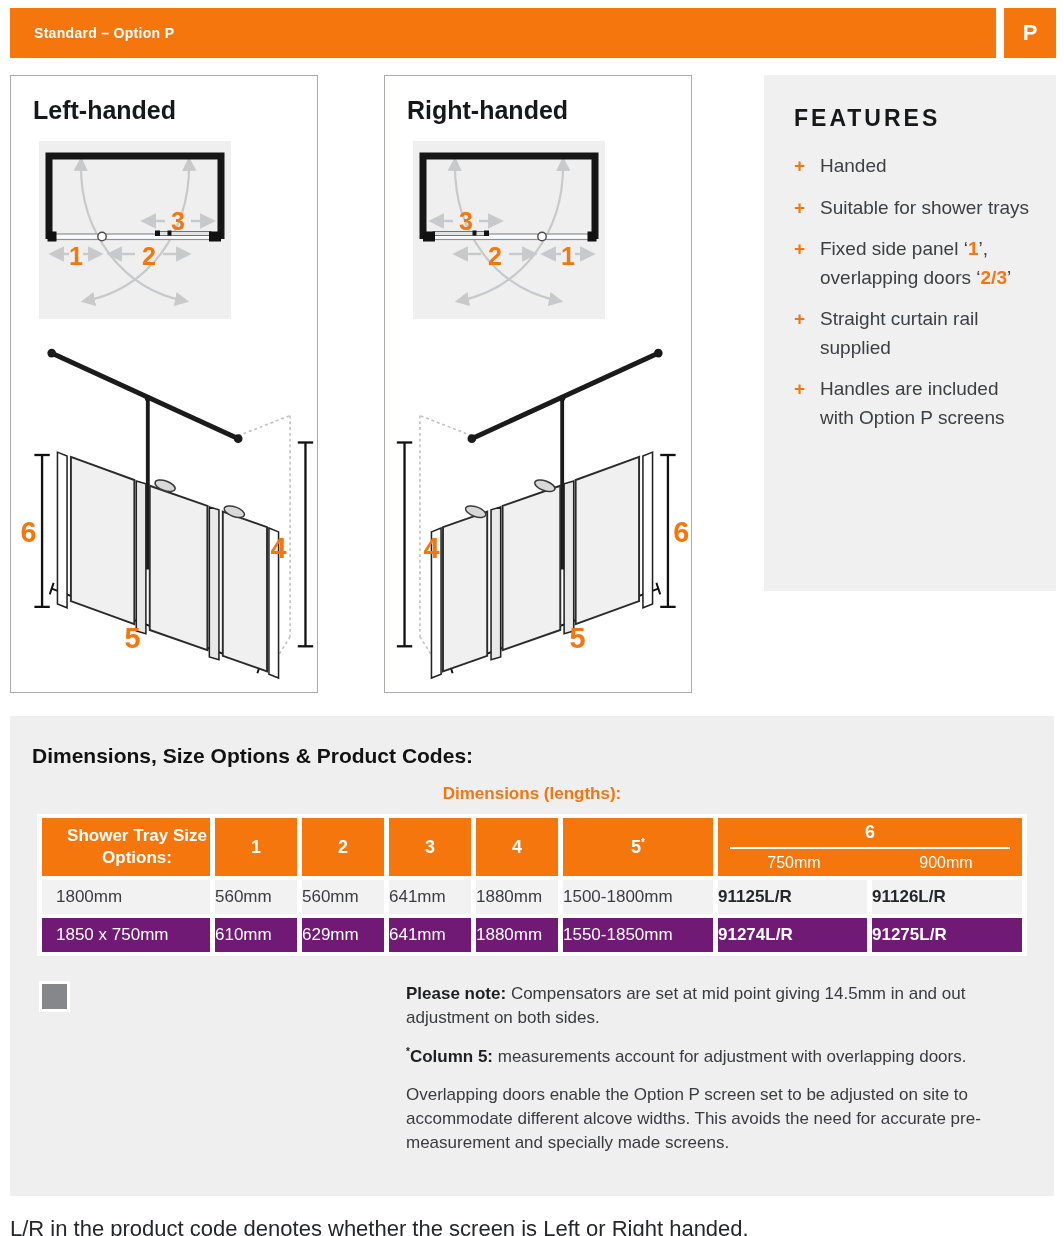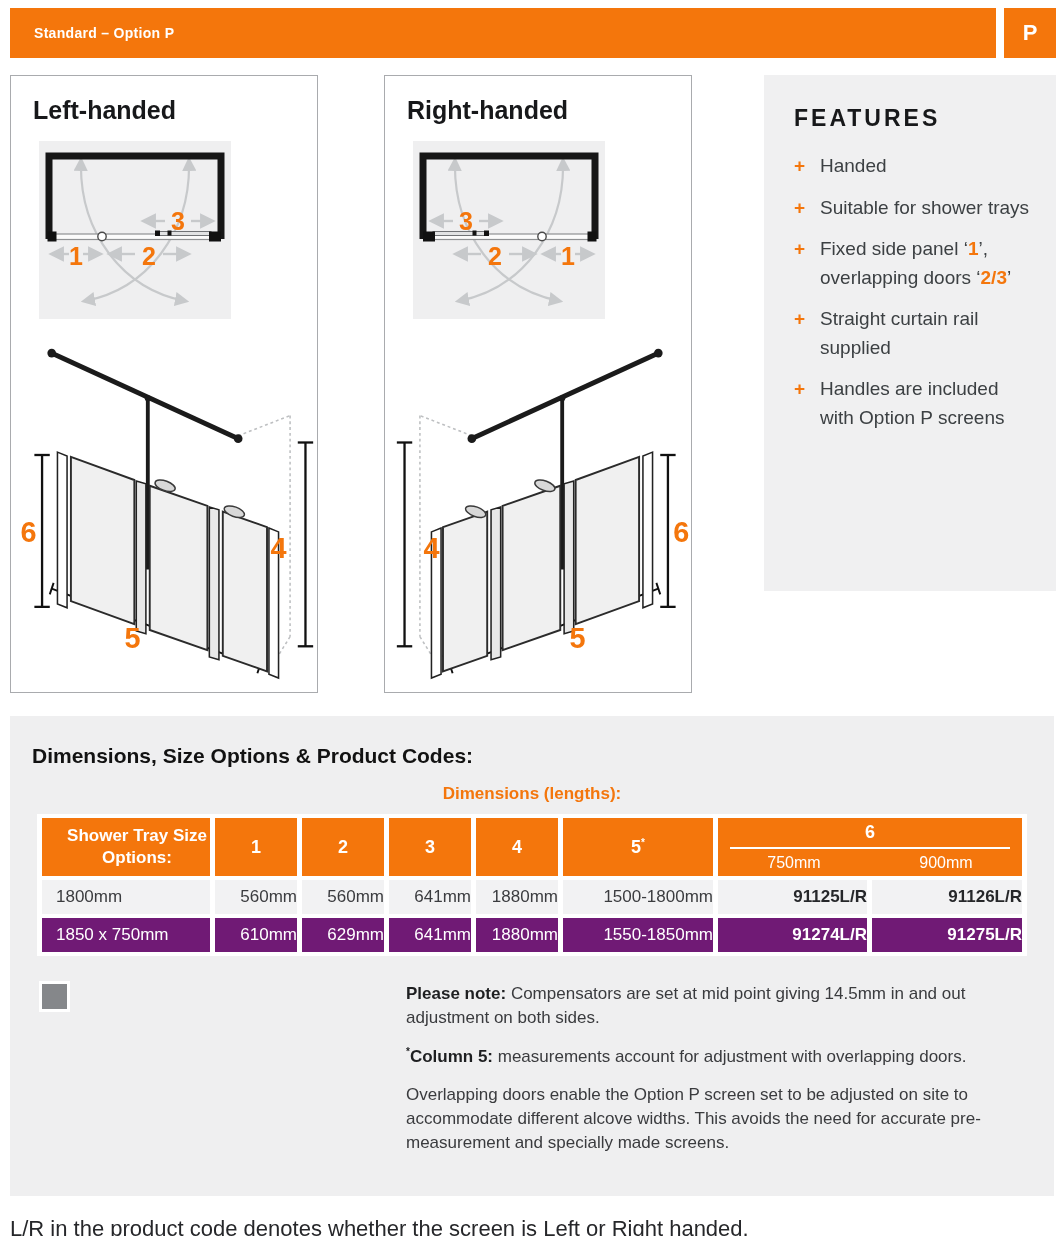--- a/index.html
+++ b/index.html
@@ -37,21 +37,21 @@
   .dim-caption{margin:16px 0 10px 0;text-align:center;font-size:17px;font-weight:700;color:var(--orange);}
 
   table.spec-table{border-collapse:separate;border-spacing:5px 4px;background:#FFFFFF;margin:0 auto;}
   .spec-table th{background:var(--orange);color:#FFFFFF;font-weight:700;font-size:18px;height:58px;vertical-align:middle;text-align:center;padding:0;}
   .spec-table th.th-label{text-align:center;padding-left:22px;font-size:17px;line-height:1.3;}
   .spec-table th sup{font-size:10px;vertical-align:super;}
   .six-top{font-size:18px;font-weight:700;text-align:center;}
   .six-rule{border-top:2px solid #FFFFFF;margin:4px 12px 5px 12px;}
   .six-sub{display:flex;}
   .six-sub span{flex:1;text-align:center;font-size:16px;font-weight:400;}
-  .spec-table td{height:34px;text-align:right;font-size:17px;padding:0;}
+  .spec-table td{height:34px;text-align:left;font-size:17px;padding:0;}
   .row-light td{background:#F2F2F3;color:#3B3C3F;}
   .row-dark td{background:#701a75;color:#FFFFFF;}
   .spec-table td.cell-label{text-align:left;padding-left:14px;}
   .spec-table td.code{font-weight:700;}
   .row-light td.code{color:#26272A;}
 
   .notes-row{display:flex;margin-top:26px;}
   .legend{flex:0 0 374px;display:flex;}
   .legend-swatch{width:25px;height:25px;background:#85878A;outline:3px solid #FFFFFF;margin:2px 0 0 10px;flex:0 0 25px;}
   .legend p{margin:0 0 0 20px;font-size:17px;line-height:1.35;color:#3A3B3E;max-width:190px;}

